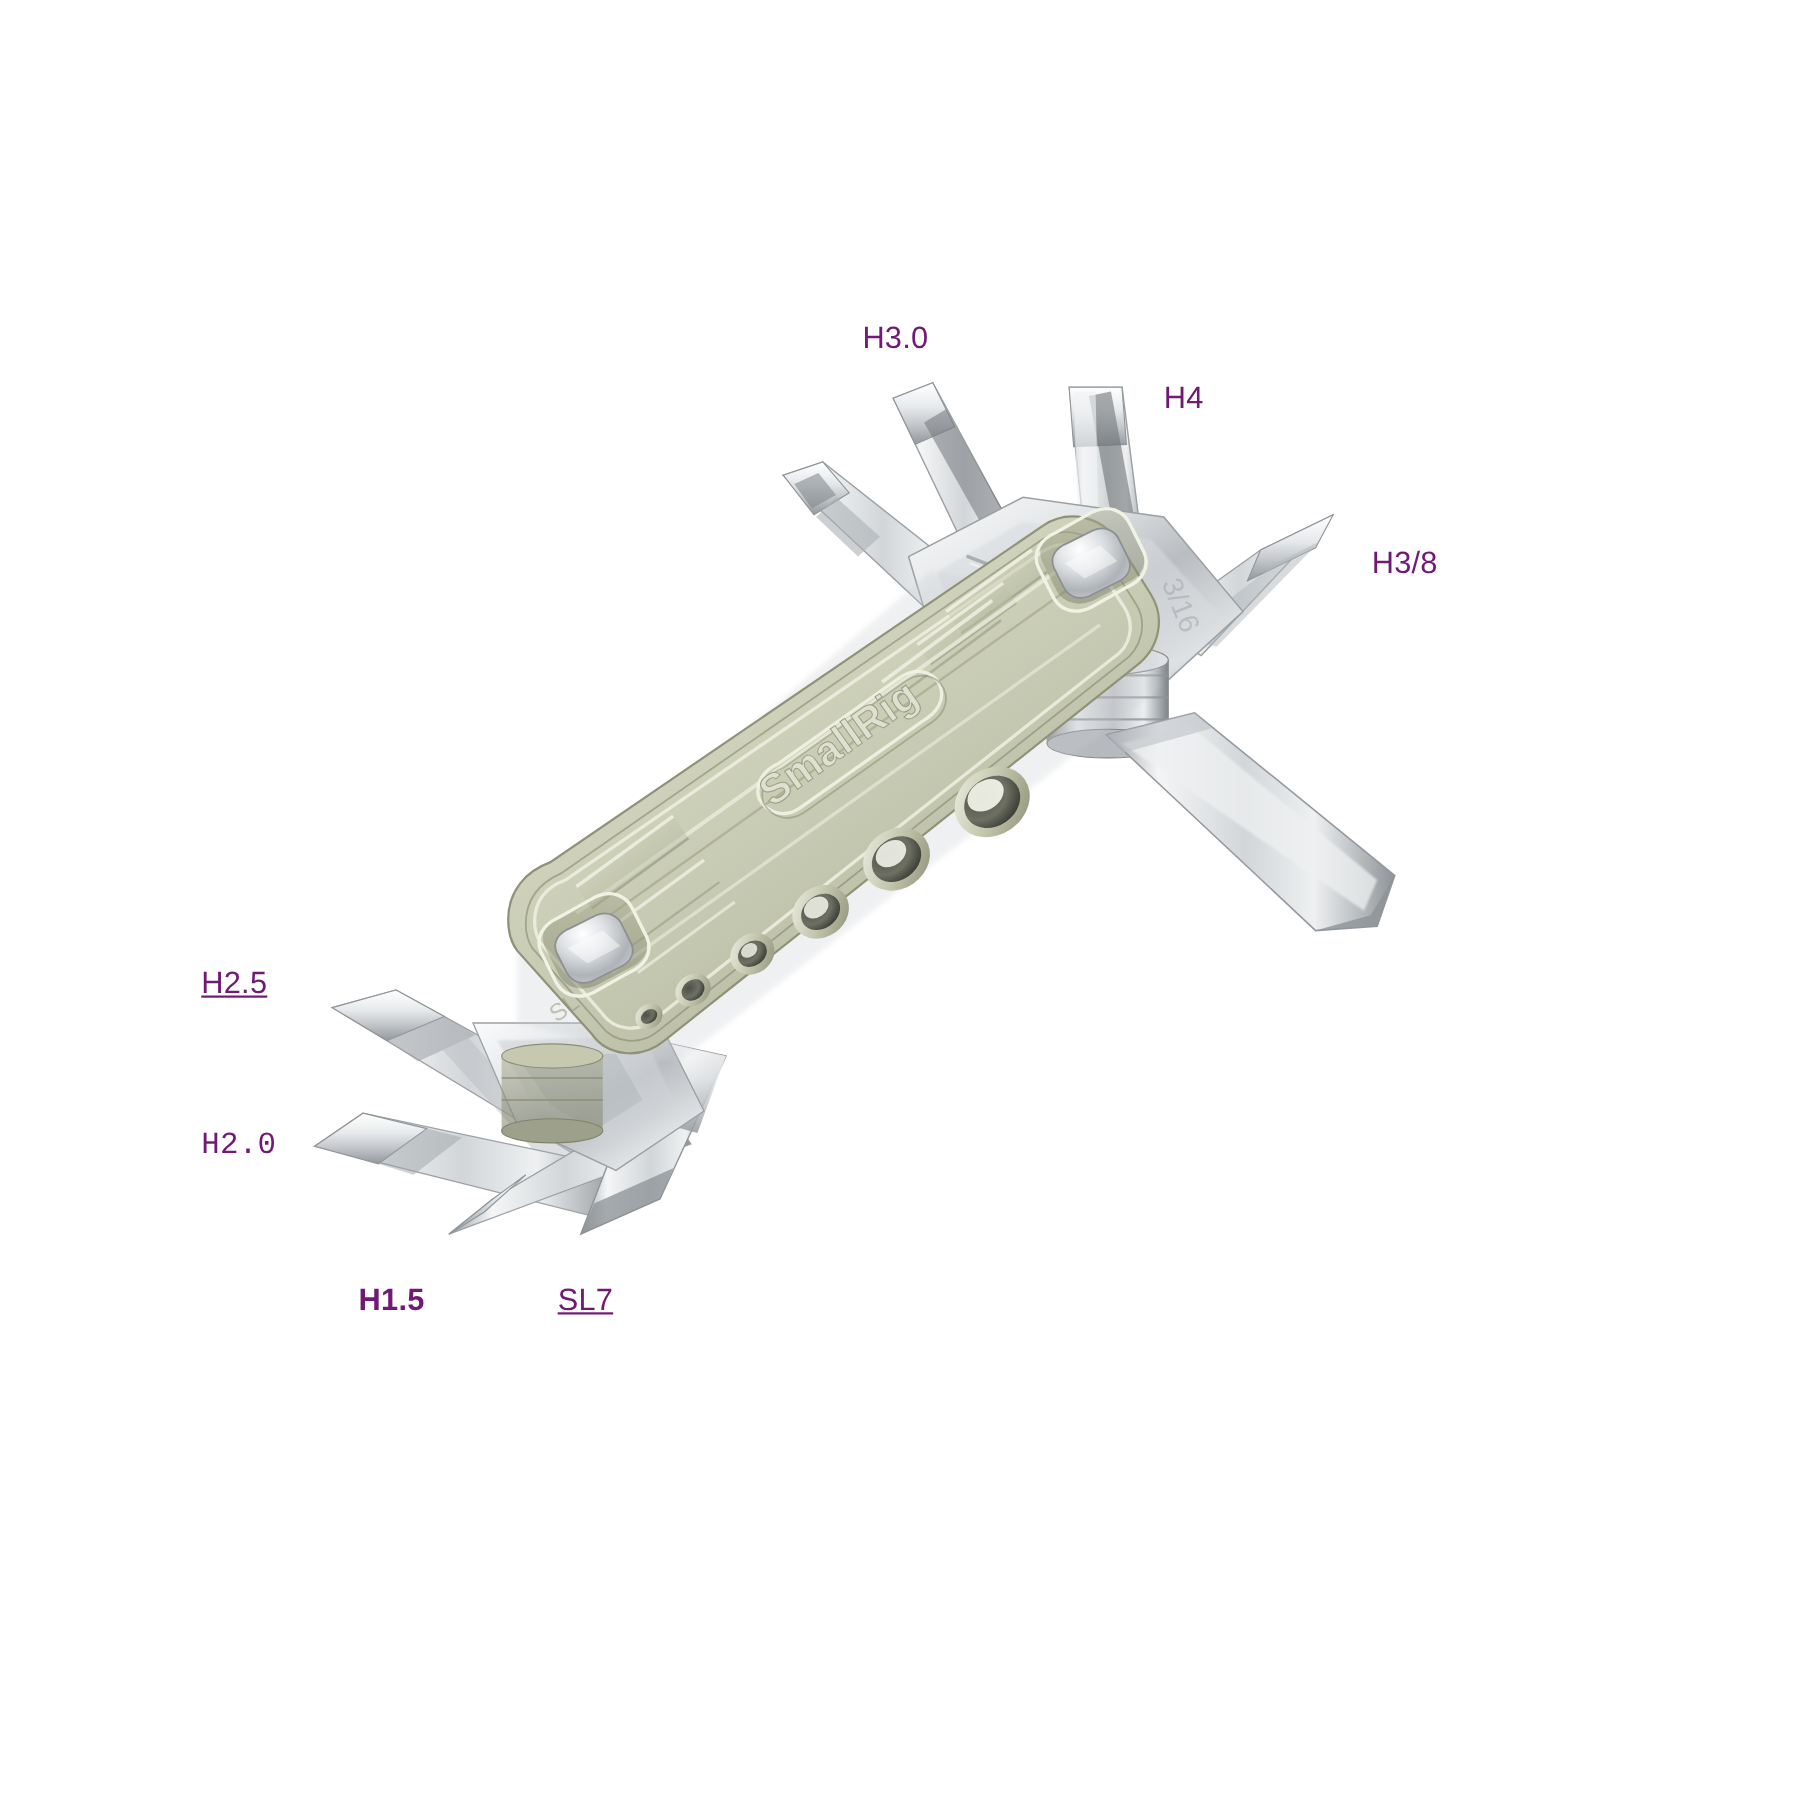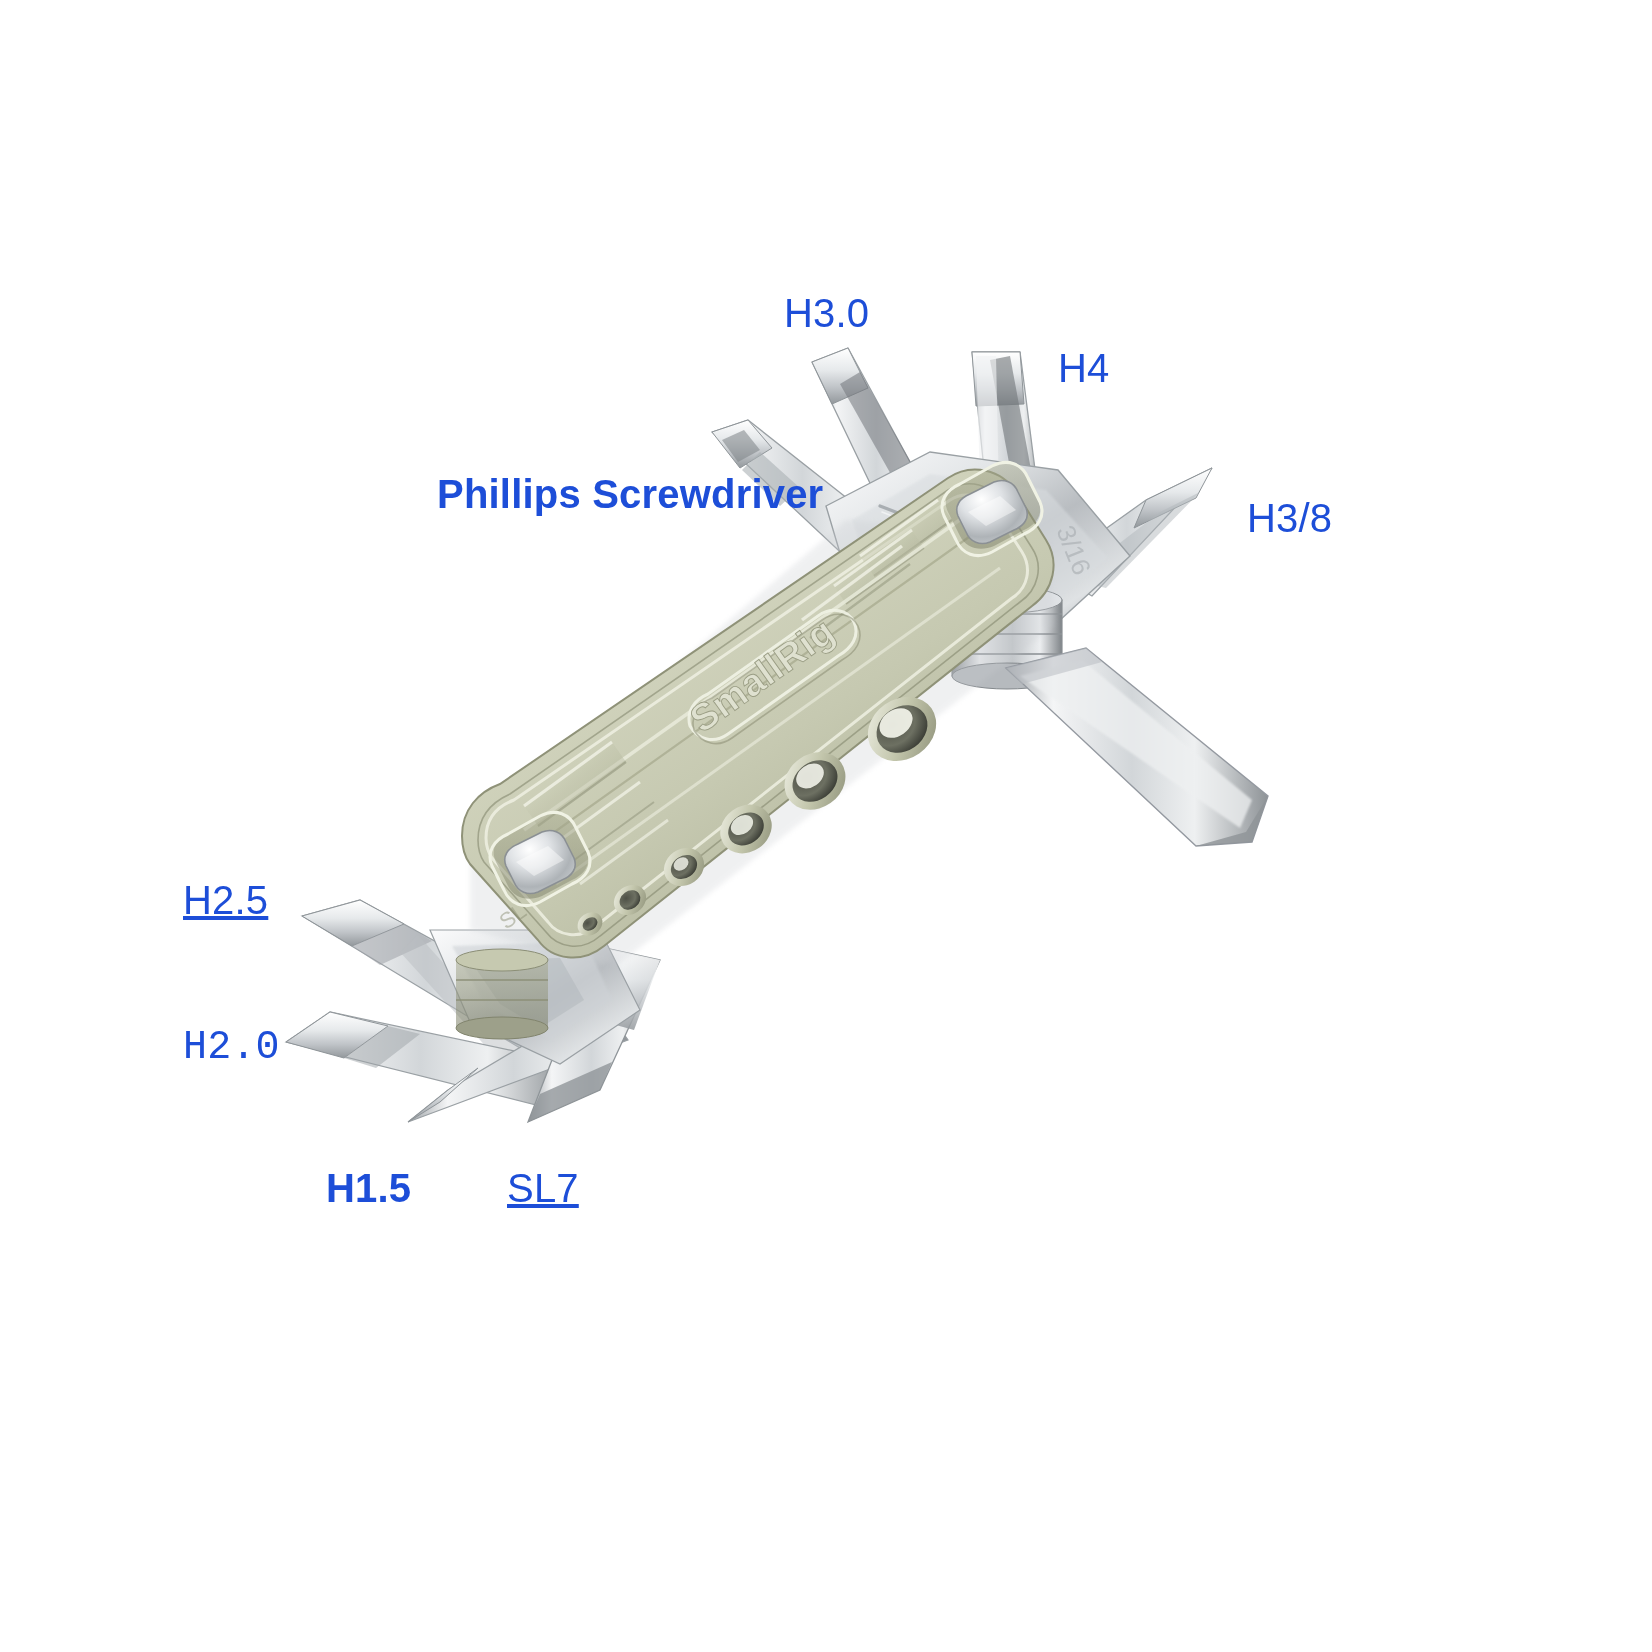--- a/index.html
+++ b/index.html
@@ -10,22 +10,22 @@
   #stage {
     position: relative;
     width: 1652px;
     height: 1652px;
     background: #ffffff;
     font-family: "Liberation Sans", sans-serif;
     overflow: hidden;
   }
   .callout {
     position: absolute;
-    color: #1d4ed8;
-    font-size: 40px;
+    color: #701a75;
+    font-size: 28px;
     font-weight: 400;
     letter-spacing: 0.2px;
     white-space: nowrap;
     line-height: 1;
   }
   .callout.bold { font-weight: 700; }
 
   
   #product {
     position: absolute;
@@ -326,21 +326,20 @@
           <text x="0" y="0" font-family="Liberation Sans, sans-serif" font-size="22" fill="#8f9278">SL</text>
         </g>
       </g>
     </svg>
   </div>
 
   <div class="callout" style="left:784px; top:293px;">H3.0</div>
 
   <div class="callout" style="left:1058px; top:348px;">H4</div>
 
-  <div class="callout bold" style="left:437px; top:474px;">Phillips Screwdriver</div>
 
   <div class="callout" style="left:1247px; top:498px;">H3/8</div>
 
 
   <div class="callout" style="left:183px; top:880px;text-decoration:underline;">H2.5</div>
 
   <div class="callout" style="left:183px; top:1028px;font-family:Liberation Mono, monospace;">H2.0</div>
 
   <div class="callout" style="left:326px; top:1168px;font-weight:bold;">H1.5</div>
 

